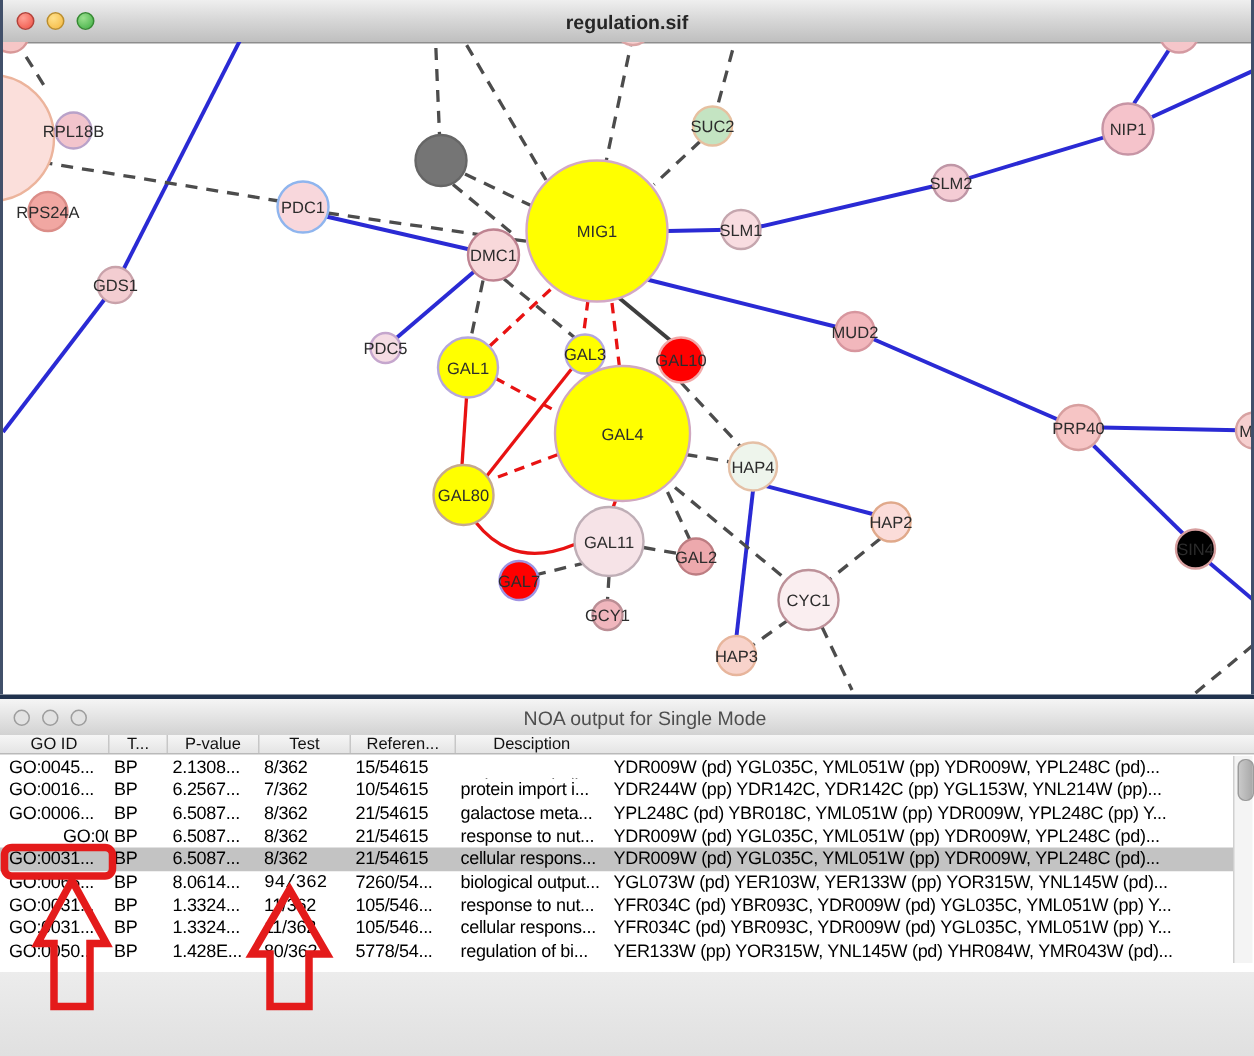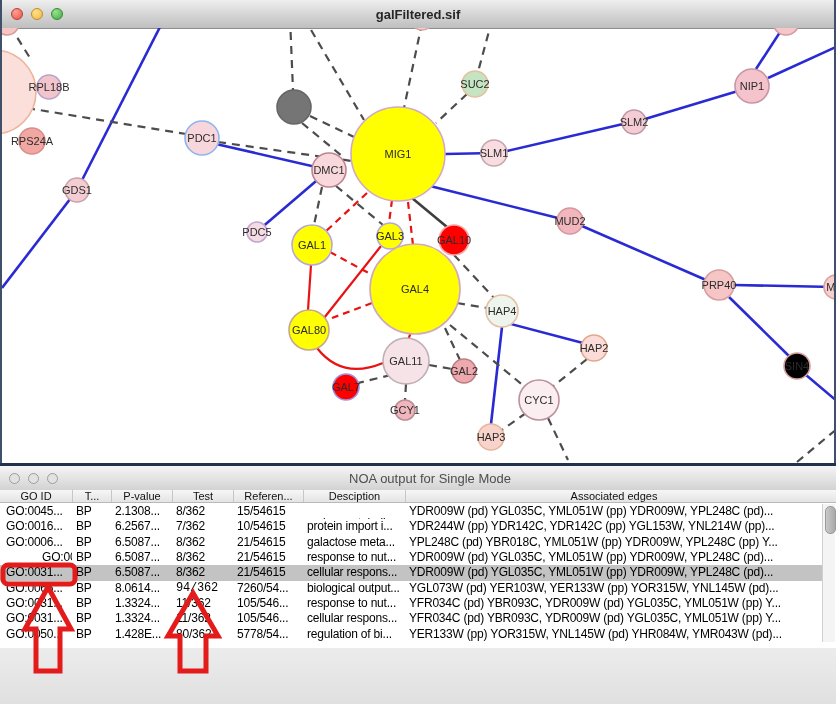--- a/index.html
+++ b/index.html
@@ -65,21 +65,21 @@
 
 <div class="screen">
 
   <div class="net-window">
     <div class="titlebar">
       <div class="lights">
         <span class="light red"></span>
         <span class="light yellow"></span>
         <span class="light green"></span>
       </div>
-      <div class="title">galFiltered.sif</div>
+      <div class="title">regulation.sif</div>
     </div>
     <div class="canvas">
       <svg id="net-svg" width="832" height="435" viewBox="0 0 832 435">
           <line x1="160" y1="-5" x2="75" y2="162" class="e-blue"></line>
           <line x1="75" y1="162" x2="0" y2="260" class="e-blue"></line>
           <line x1="214" y1="116" x2="327" y2="142" class="e-blue"></line>
           <line x1="327" y1="142" x2="258" y2="201" class="e-blue"></line>
           <line x1="443" y1="126" x2="492" y2="125" class="e-blue"></line>
           <line x1="505" y1="123" x2="621" y2="96" class="e-blue"></line>
           <line x1="643" y1="91" x2="736" y2="63" class="e-blue"></line>
@@ -201,21 +201,20 @@
       <div class="title">NOA output for Single Mode</div>
     </div>
 
     <div class="thead">
         <div class="th" style="width: 72px; text-align: center;">GO ID</div>
         <div class="th" style="width: 39px;">T...</div>
         <div class="th" style="width: 61px;">P-value</div>
         <div class="th" style="width: 61px;">Test</div>
         <div class="th" style="width: 70px;">Referen...</div>
         <div class="th" style="width: 102px;">Desciption</div>
-        <div class="th" style="width: 417px;">Associated edges</div>
       </div>
     <div class="tbody">
         <div class="tr">
           <div class="td" style="width: 72px;">GO:0045...</div>
           <div class="td" style="width: 39px;">BP</div>
           <div class="td" style="width: 61px;">2.1308...</div>
           <div class="td" style="width: 61px;">8/362</div>
           <div class="td" style="width: 70px;">15/54615</div>
           <div class="td" style="width: 102px; margin-top: 12px;">carbon cataboli...</div>
           <div class="td" style="width: 417px;">YDR009W (pd) YGL035C, YML051W (pp) YDR009W, YPL248C (pd)...</div>

